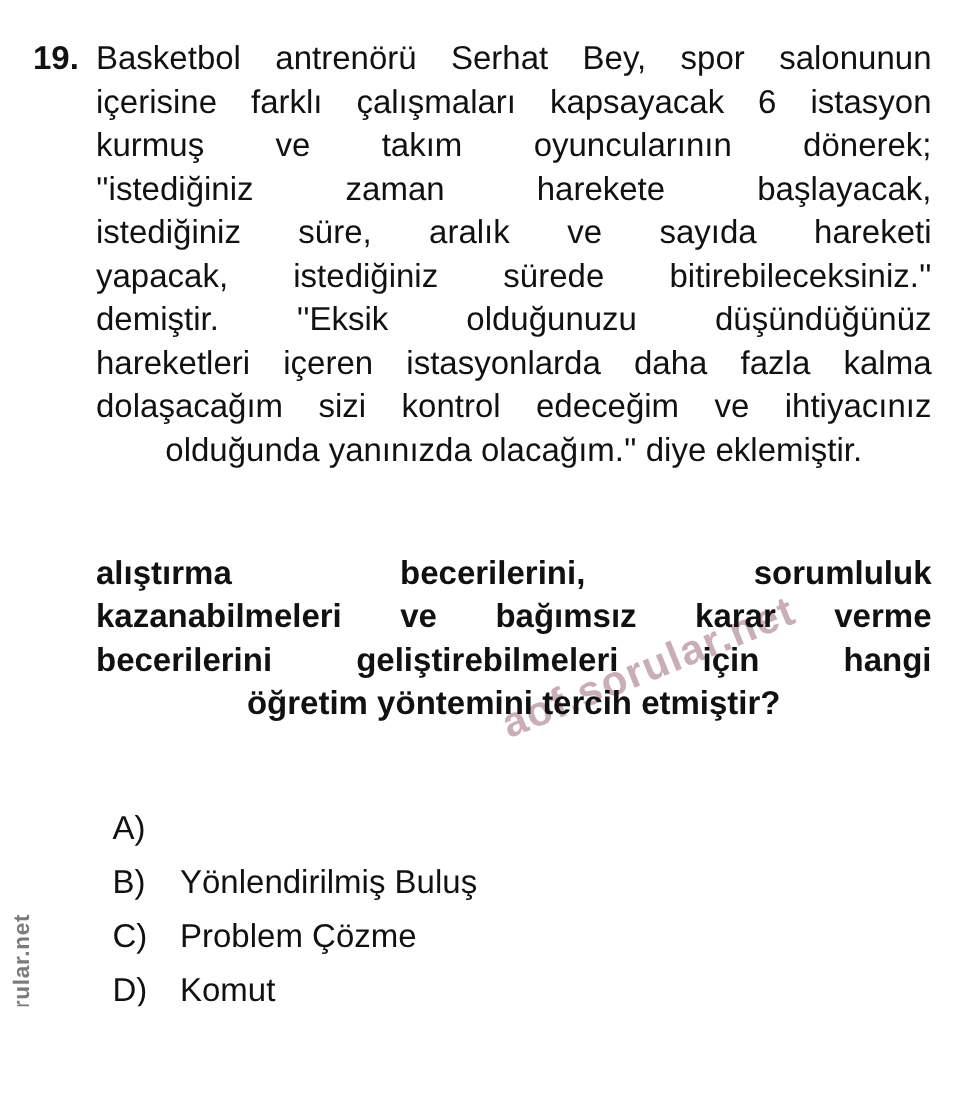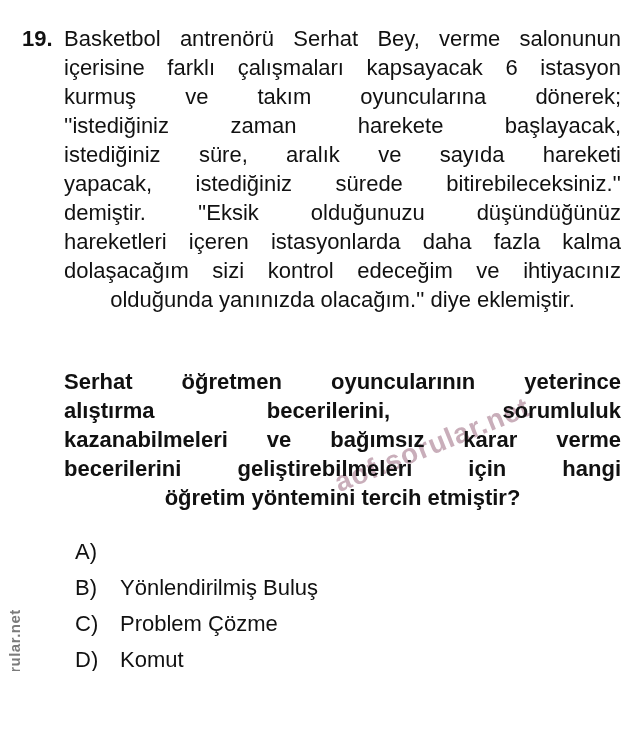--- a/index.html
+++ b/index.html
@@ -91,34 +91,33 @@
   }
 </style>
 </head>
 <body>
 
 <div id="page">
 
   <div class="qnum">19.</div>
 
   <div class="para" id="body-para">
-    <div class="j">Basketbol antrenörü Serhat Bey, verme salonunun</div>
+    <div class="j">Basketbol antrenörü Serhat Bey, spor salonunun</div>
     <div class="j">içerisine farklı çalışmaları kapsayacak 6 istasyon</div>
-    <div class="j">kurmuş ve takım oyuncularına dönerek;</div>
+    <div class="j">kurmuş ve takım oyuncularının dönerek;</div>
     <div class="j">''istediğiniz zaman harekete başlayacak,</div>
     <div class="j">istediğiniz süre, aralık ve sayıda hareketi</div>
     <div class="j">yapacak, istediğiniz sürede bitirebileceksiniz.''</div>
     <div class="j">demiştir. ''Eksik olduğunuzu düşündüğünüz</div>
     <div class="j">hareketleri içeren istasyonlarda daha fazla kalma</div>
     <div class="j">dolaşacağım sizi kontrol edeceğim ve ihtiyacınız</div>
     <div class="l">olduğunda yanınızda olacağım.'' diye eklemiştir.</div>
   </div>
 
   <div class="para" id="stem-para">
-    <div class="j">Serhat öğretmen oyuncularının yeterince</div>
     <div class="j">alıştırma becerilerini, sorumluluk</div>
     <div class="j">kazanabilmeleri ve bağımsız karar verme</div>
     <div class="j">becerilerini geliştirebilmeleri için hangi</div>
     <div class="l">öğretim yöntemini tercih etmiştir?</div>
   </div>
 
   <div id="options">
     <div class="option">
       <span class="letter">A)</span>
     </div>

